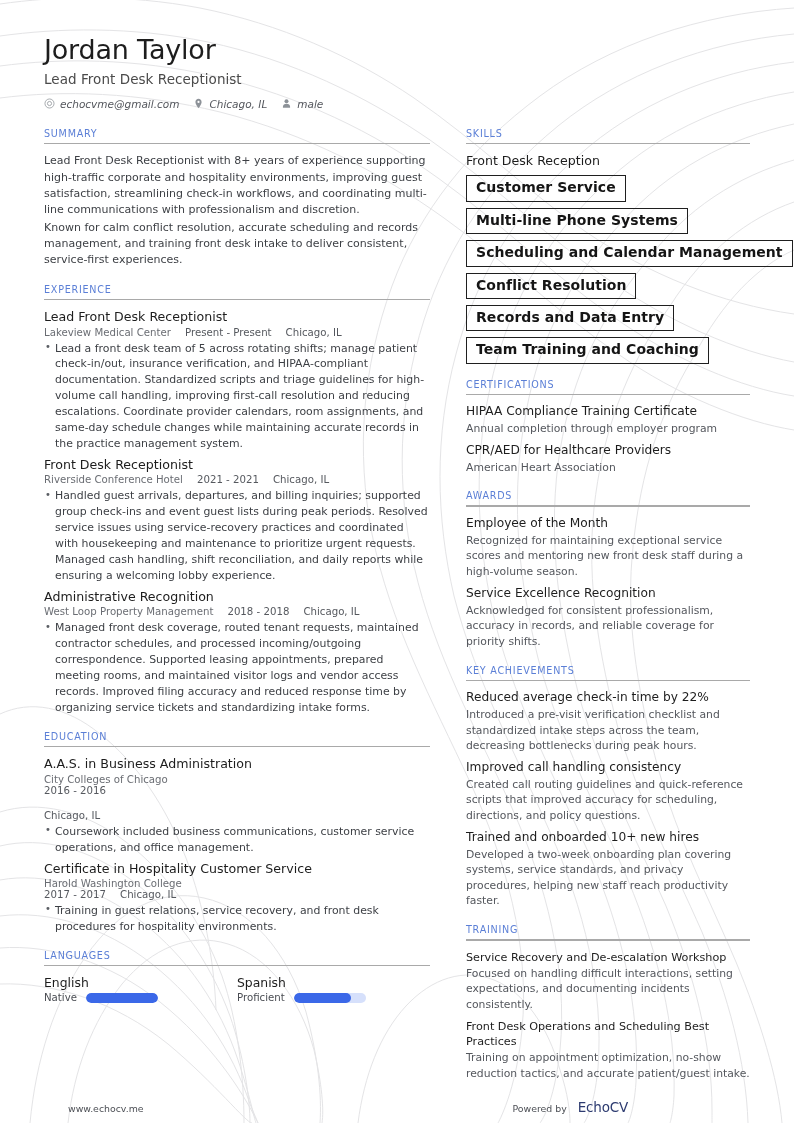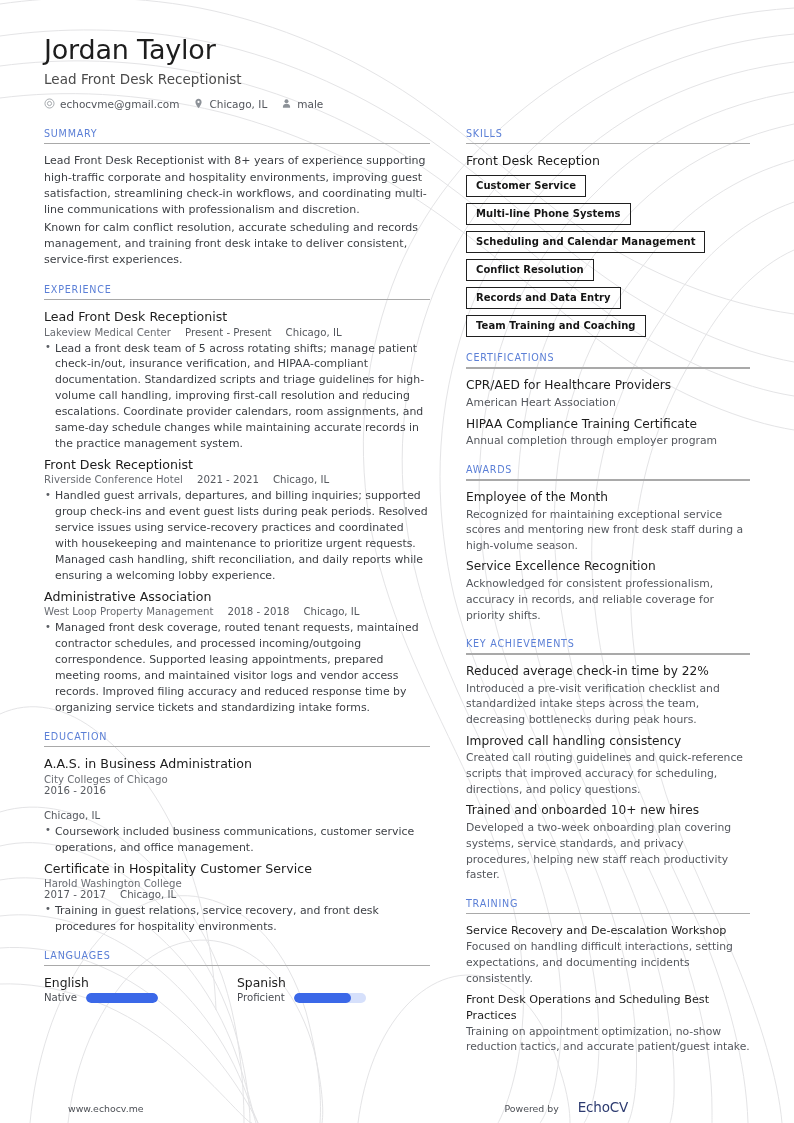--- a/index.html
+++ b/index.html
@@ -61,20 +61,21 @@
     gap: 14px;
     margin-top: 11px;
     font-size: 10.5px;
     color: #53565c;
   }
   .contact-item {
     display: flex;
     align-items: center;
     gap: 5px;
     white-space: nowrap;
+    font-style: italic;
   }
   .contact-item .ic {
     display: inline-flex;
     width: 11px;
     height: 11px;
     align-items: center;
     justify-content: center;
     color: #8d9298;
     flex: 0 0 auto;
   }
@@ -199,21 +200,21 @@
     margin-bottom: 7px;
   }
   .skill-chips {
     display: flex;
     flex-wrap: wrap;
     gap: 6px 7px;
   }
   .chip {
     border: 1.1px solid #1f1f1f;
     padding: 4px 9px 5px 9px;
-    font-size: 10px;
+    font-size: 14px;
     font-weight: bold;
     color: #151515;
     line-height: 1.1;
     letter-spacing: 0.05px;
     white-space: nowrap;
     background: transparent;
   }
 
   
   .r-entry { margin-bottom: 6px; }
@@ -248,21 +249,21 @@
     z-index: 3;
     margin-left: 24px;
   }
   .footer-url {
     font-size: 9.4px;
     color: #4c4f55;
   }
   .footer-right {
     display: flex;
     align-items: baseline;
-    gap: 19px;
+    gap: 11px;
     text-align: center;
   }
   .powered-by {
     font-size: 9.4px;
     color: #4c4f55;
   }
   .brand {
     font-size: 13.5px;
     color: #2d3b70;
     letter-spacing: -0.2px;
@@ -373,21 +374,21 @@
             <span class="org">Riverside Conference Hotel</span>
             <span class="dates">2021 - 2021</span>
             <span class="loc">Chicago, IL</span>
           </div>
           <ul class="bullets">
             <li>Handled guest arrivals, departures, and billing inquiries; supported group check-ins and event guest lists during peak periods. Resolved service issues using service-recovery practices and coordinated with housekeeping and maintenance to prioritize urgent requests. Managed cash handling, shift reconciliation, and daily reports while ensuring a welcoming lobby experience.</li>
           </ul>
         </div>
 
         <div class="entry">
-          <div class="entry-title">Administrative Association</div>
+          <div class="entry-title">Administrative Recognition</div>
           <div class="entry-meta">
             <span class="org">West Loop Property Management</span>
             <span class="dates">2018 - 2018</span>
             <span class="loc">Chicago, IL</span>
           </div>
           <ul class="bullets">
             <li>Managed front desk coverage, routed tenant requests, maintained contractor schedules, and processed incoming/outgoing correspondence. Supported leasing appointments, prepared meeting rooms, and maintained visitor logs and vendor access records. Improved filing accuracy and reduced response time by organizing service tickets and standardizing intake forms.</li>
           </ul>
         </div>
       </div>
@@ -467,26 +468,26 @@
           <span class="chip">Conflict Resolution</span>
           <span class="chip">Records and Data Entry</span>
           <span class="chip">Team Training and Coaching</span>
         </div>
       </div>
 
       <div class="section">
         <div class="section-title">CERTIFICATIONS</div>
         <div class="section-rule"></div>
         <div class="r-entry">
+          <div class="r-title">HIPAA Compliance Training Certificate</div>
+          <div class="r-sub">Annual completion through employer program</div>
+        </div>
+        <div class="r-entry">
           <div class="r-title">CPR/AED for Healthcare Providers</div>
           <div class="r-sub">American Heart Association</div>
-        </div>
-        <div class="r-entry">
-          <div class="r-title">HIPAA Compliance Training Certificate</div>
-          <div class="r-sub">Annual completion through employer program</div>
         </div>
       </div>
 
       <div class="section">
         <div class="section-title">AWARDS</div>
         <div class="section-rule"></div>
         <div class="r-entry">
           <div class="r-title">Employee of the Month</div>
           <div class="r-sub">Recognized for maintaining exceptional service scores and mentoring new front desk staff during a high-volume season.</div>
         </div>

